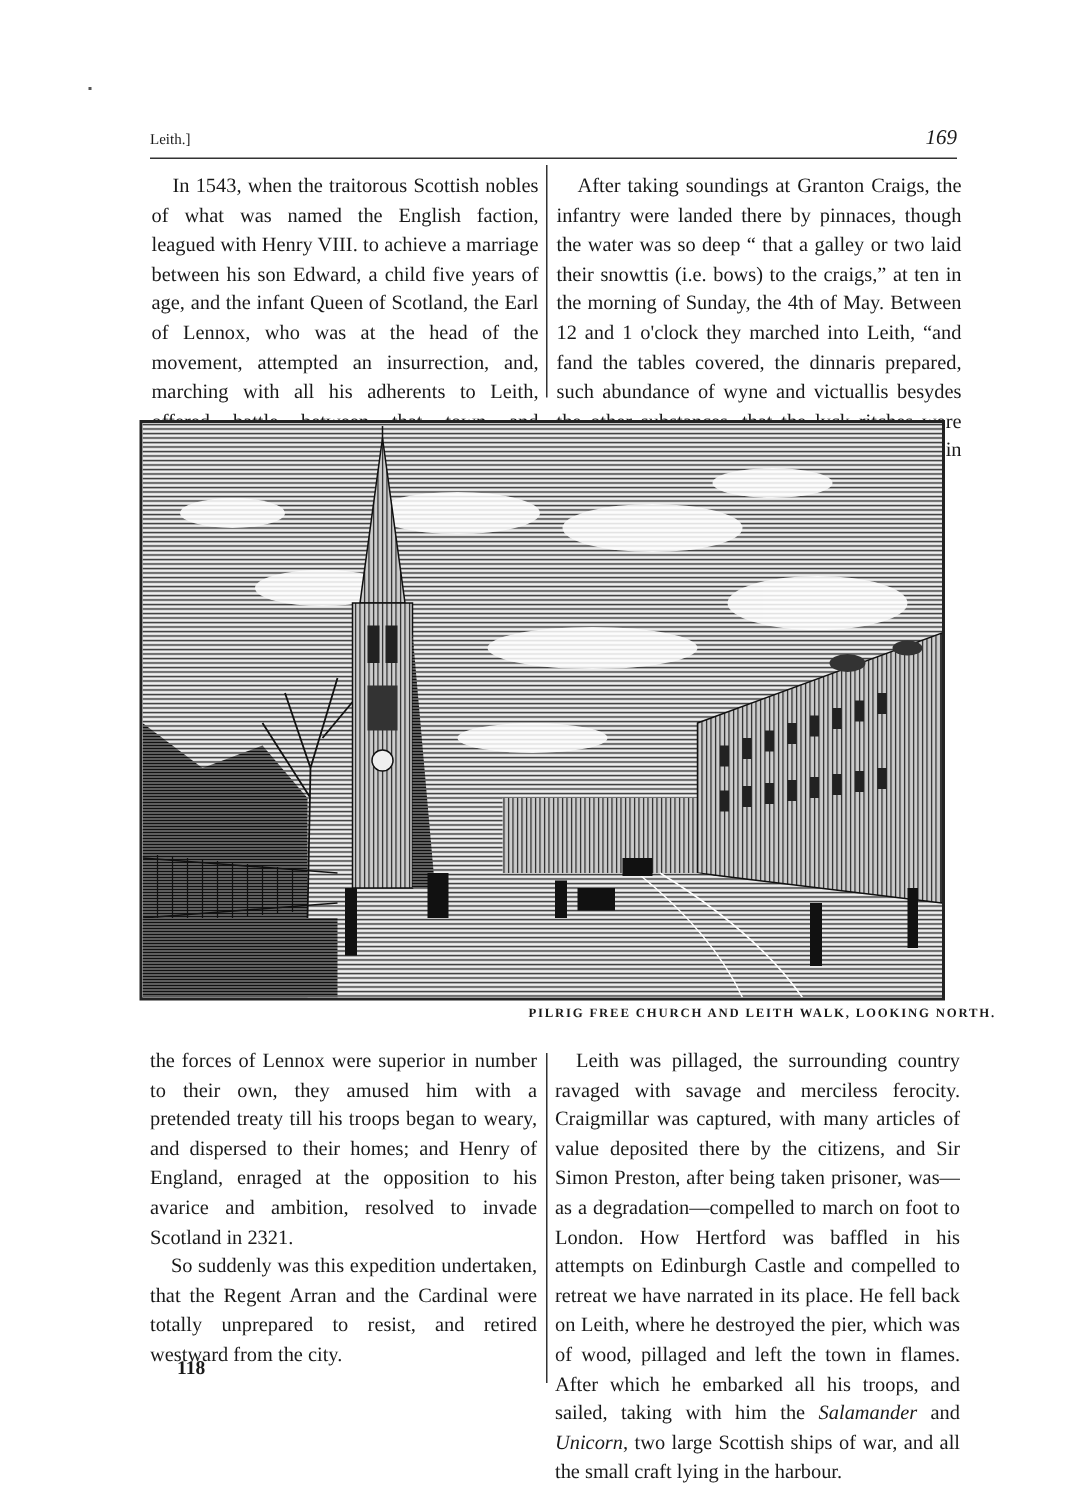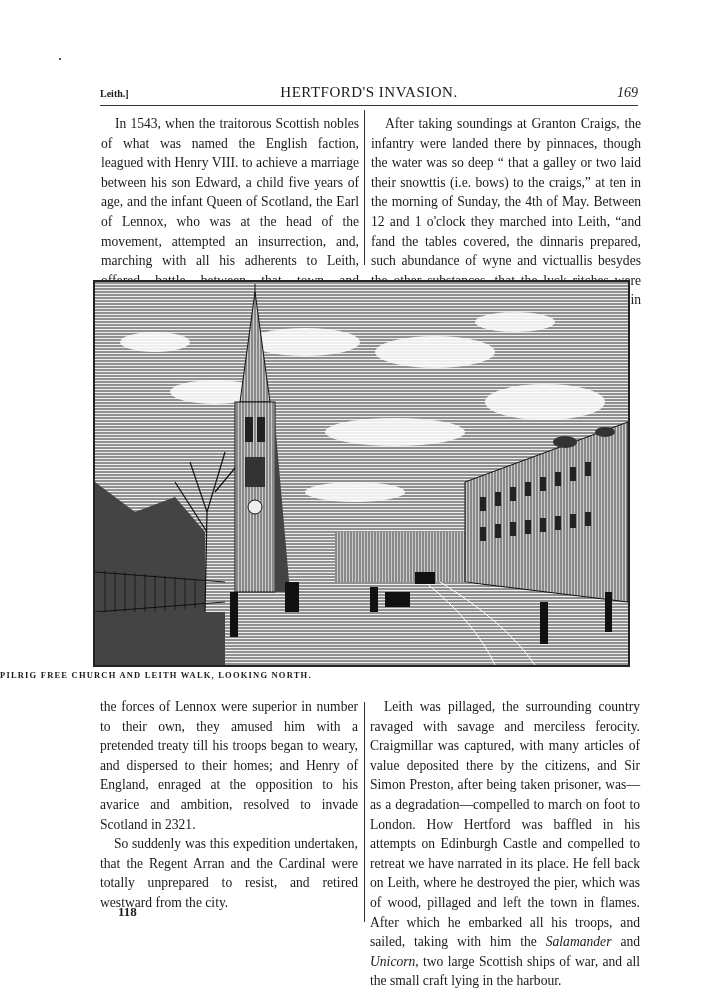--- a/index.html
+++ b/index.html
@@ -1,47 +1,46 @@
 <!DOCTYPE html>
 <html><head>
 <meta charset="utf-8">
 <style>
   html,body{margin:0;padding:0;background:#fff;}
   body{width:722px;height:1000px;position:relative;overflow:hidden;
        font-family:"Liberation Serif","DejaVu Serif",serif;color:#1a1a1a;}
   .speck{position:absolute;left:58px;left:59px;top:58px;width:2px;height:2px;background:#555;}
   .header{position:absolute;left:100px;top:84px;width:538px;height:22px;}
-  .running-left{position:absolute;left:0;top:4px;font-size:10px;font-weight:bold;}
+  .running-left{position:absolute;left:0;top:4px;font-size:10px;font-weight:normal;}
   .running-title{position:absolute;left:0;right:0;top:0;text-align:center;font-size:15px;letter-spacing:0.5px;}
   .page-num{position:absolute;right:0;top:1px;font-size:14px;font-style:italic;}
   .header-rule{position:absolute;left:100px;top:105px;width:538px;height:0;border-top:1px solid #333;}
   .col{position:absolute;font-size:13.6px;line-height:19.6px;text-align:justify;}
   .col p{margin:0;}
   .col p.indent{text-indent:14px;}
   .col-l1{left:101px;top:114px;width:258px;}
   .col-r1{left:371px;top:114px;width:270px;}
   .col-l2{left:100px;top:697px;width:258px;}
   .col-r2{left:370px;top:697px;width:270px;}
   .vrule{position:absolute;left:364px;width:0;border-left:1px solid #333;}
   .vr1{top:110px;height:155px;}
   .vr2{top:702px;height:220px;}
   .illustration{position:absolute;left:93px;top:280px;width:537px;height:387px;
        border:2px solid #222;box-sizing:border-box;overflow:hidden;background:#fff;}
-  .caption{position:absolute;left:0;width:664px;top:670px;text-align:left;
+  .caption{position:absolute;left:0;width:664px;top:670px;text-align:right;
        font-size:8.5px;font-weight:bold;letter-spacing:1.2px;}
   .sig{position:absolute;left:118px;top:904px;font-size:13px;font-weight:bold;}
 </style>
 </head>
 <body>
 
 <div class="speck"></div>
 
 <div class="header">
   <span class="running-left">Leith.]</span>
-  <div class="running-title">HERTFORD'S INVASION.</div>
   <span class="page-num">169</span>
 </div>
 <div class="header-rule"></div>
 
 <div class="col col-l1">
   <p class="indent">In 1543, when the traitorous Scottish nobles of what was named the English faction, leagued with Henry VIII. to achieve a marriage between his son Edward, a child five years of age, and the infant Queen of Scotland, the Earl of Lennox, who was at the head of the movement, attempted an insurrection, and, marching with all his adherents to Leith, offered battle between that town and Edinburgh to the Regent and Cardinal Beaton, who were at the head of the Scottish loyalists. Aware that</p>
 </div>
 <div class="vrule vr1"></div>
 <div class="col col-r1">
   <p class="indent">After taking soundings at Granton Craigs, the infantry were landed there by pinnaces, though the water was so deep “ that a galley or two laid their snowttis (i.e. bows) to the craigs,” at ten in the morning of Sunday, the 4th of May. Between 12 and 1 o'clock they marched into Leith, “and fand the tables covered, the dinnaris prepared, such abundance of wyne and victuallis besydes the other substances, that the lyck ritches were not to be found either in Scotland nor in England.” (Knox.)</p>

